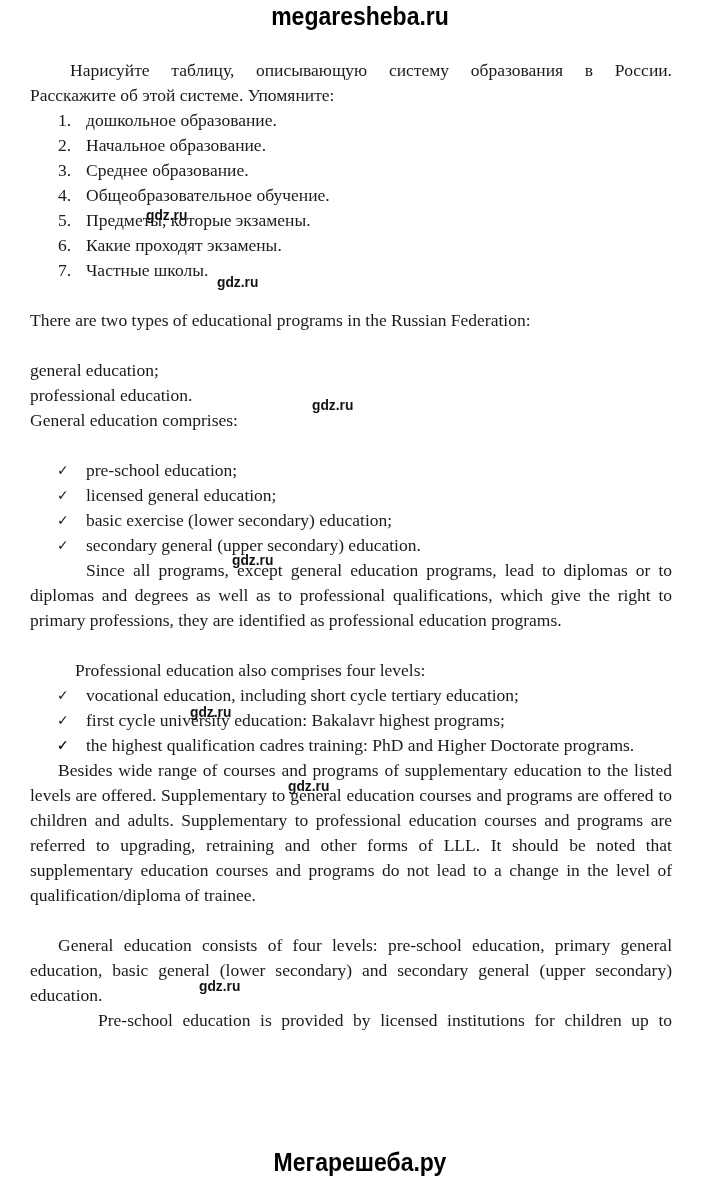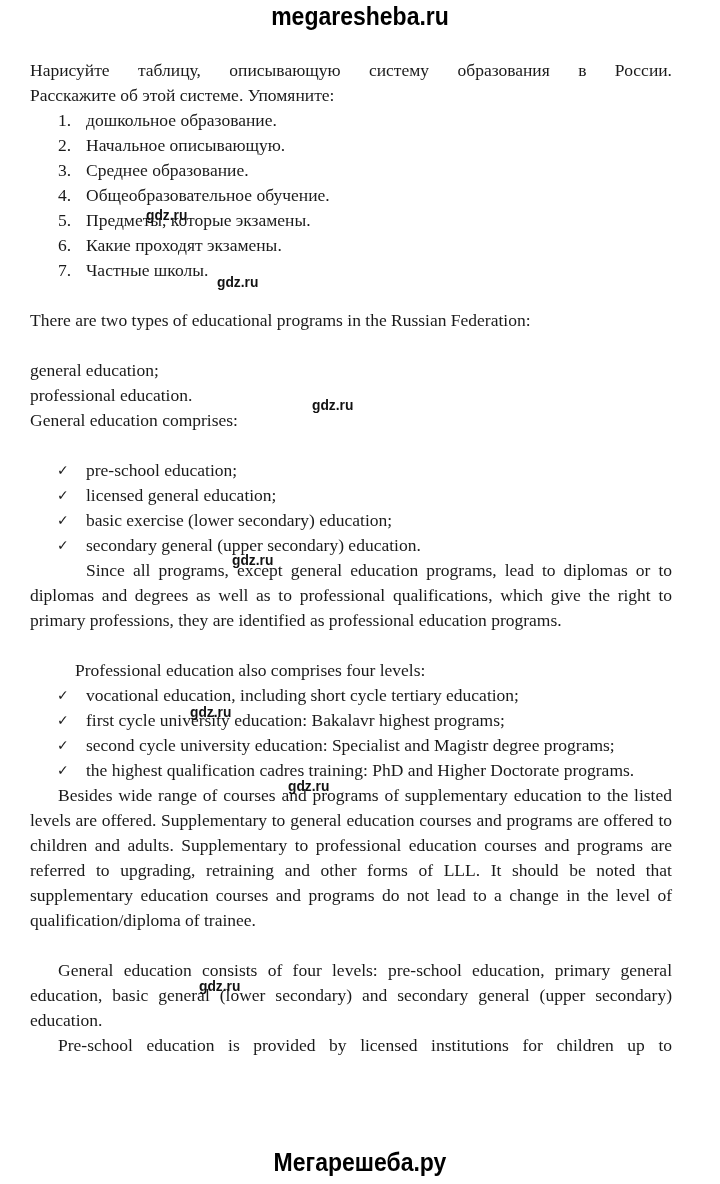--- a/index.html
+++ b/index.html
@@ -14,21 +14,21 @@
     position: absolute; left: 0; width: 720px; text-align: center; top: 1147px;
     font-family: "Liberation Sans", sans-serif; font-weight: bold; font-size: 25px;
     line-height: 30px; color: #000; transform: scaleX(0.92); transform-origin: center top;
   }
   .doc {
     position: absolute; left: 30px; top: 58px; width: 642px;
     font-family: "Liberation Serif", serif; font-size: 17.5px; line-height: 25px;
   }
   .p { margin: 0; }
   .just { text-align: justify; text-align-last: left; }
-  .just-full { text-align: justify; text-align-last: justify; }
+  .just-full { text-align: justify; text-align-last: justify; margin-left: 40px; }
   .indent { text-indent: 28px; }
   .gap { height: 25px; }
   ol.numlist, ul.checklist { list-style: none; margin: 0; padding: 0; }
   .li { position: relative; padding-left: 56px; }
   .li .marker { position: absolute; left: 28px; top: 0; width: 24px; }
   .check-marker { font-family: "DejaVu Sans", sans-serif; font-size: 14px; left: 27px !important; }
   .watermark {
     position: absolute; font-family: "Liberation Sans", sans-serif; font-weight: bold;
     font-size: 15px; line-height: 15px; color: #111; transform: scaleX(0.92);
     transform-origin: left top; z-index: 5;
@@ -37,21 +37,21 @@
 </head>
 <body>
 
 <div class="site-header">megaresheba.ru</div>
 
 <div class="doc">
   <p class="p just-full">Нарисуйте таблицу, описывающую систему образования в России.</p>
   <p class="p">Расскажите об этой системе. Упомяните:</p>
   <ol class="numlist">
     <li class="li"><span class="marker">1.</span><span>дошкольное образование.</span></li>
-    <li class="li"><span class="marker">2.</span><span>Начальное описывающую.</span></li>
+    <li class="li"><span class="marker">2.</span><span>Начальное образование.</span></li>
     <li class="li"><span class="marker">3.</span><span>Среднее образование.</span></li>
     <li class="li"><span class="marker">4.</span><span>Общеобразовательное обучение.</span></li>
     <li class="li"><span class="marker">5.</span><span>Предметы, которые экзамены.</span></li>
     <li class="li"><span class="marker">6.</span><span>Какие проходят экзамены.</span></li>
     <li class="li"><span class="marker">7.</span><span>Частные школы.</span></li>
   </ol>
   <div class="gap"></div>
 
   <p class="p">There are two types of educational programs in the Russian Federation:</p>
   <div class="gap"></div>
@@ -66,21 +66,21 @@
     <li class="li"><span class="marker check-marker">✓</span><span>basic exercise (lower secondary) education;</span></li>
     <li class="li"><span class="marker check-marker">✓</span><span>secondary general (upper secondary) education.</span></li>
   </ul>
   <p class="p just" style="text-indent:56px;">Since all programs, except general education programs, lead to diplomas or to diplomas and degrees as well as to professional qualifications, which give the right to primary professions, they are identified as professional education programs.</p>
   <div class="gap"></div>
 
   <p class="p" style="padding-left:4px;margin-left:41px;">Professional education also comprises four levels:</p>
   <ul class="checklist">
     <li class="li"><span class="marker check-marker">✓</span><span>vocational education, including short cycle tertiary education;</span></li>
     <li class="li"><span class="marker check-marker">✓</span><span>first cycle university education: Bakalavr highest programs;</span></li>
-    <li class="li just"><span class="marker check-marker">✓</span><span>second cycle university education: Specialist and Magistr degree programs;</span></li>
+    <li class="li just"><span class="marker check-marker">✓</span></li>
     <li class="li just"><span class="marker check-marker">✓</span><span>the highest qualification cadres training: PhD and Higher Doctorate programs.</span></li>
   </ul>
   <p class="p just indent">Besides wide range of courses and programs of supplementary education to the listed levels are offered. Supplementary to general education courses and programs are offered to children and adults. Supplementary to professional education courses and programs are referred to upgrading, retraining and other forms of LLL. It should be noted that supplementary education courses and programs do not lead to a change in the level of qualification/diploma of trainee.</p>
   <div class="gap"></div>
 
   <p class="p just indent">General education consists of four levels: pre-school education, primary general education, basic general (lower secondary) and secondary general (upper secondary) education.</p>
   <p class="p just-full indent">Pre-school education is provided by licensed institutions for children up to</p>
 </div>
 
 <div class="watermark" style="left:146px;top:207px;">gdz.ru</div>

